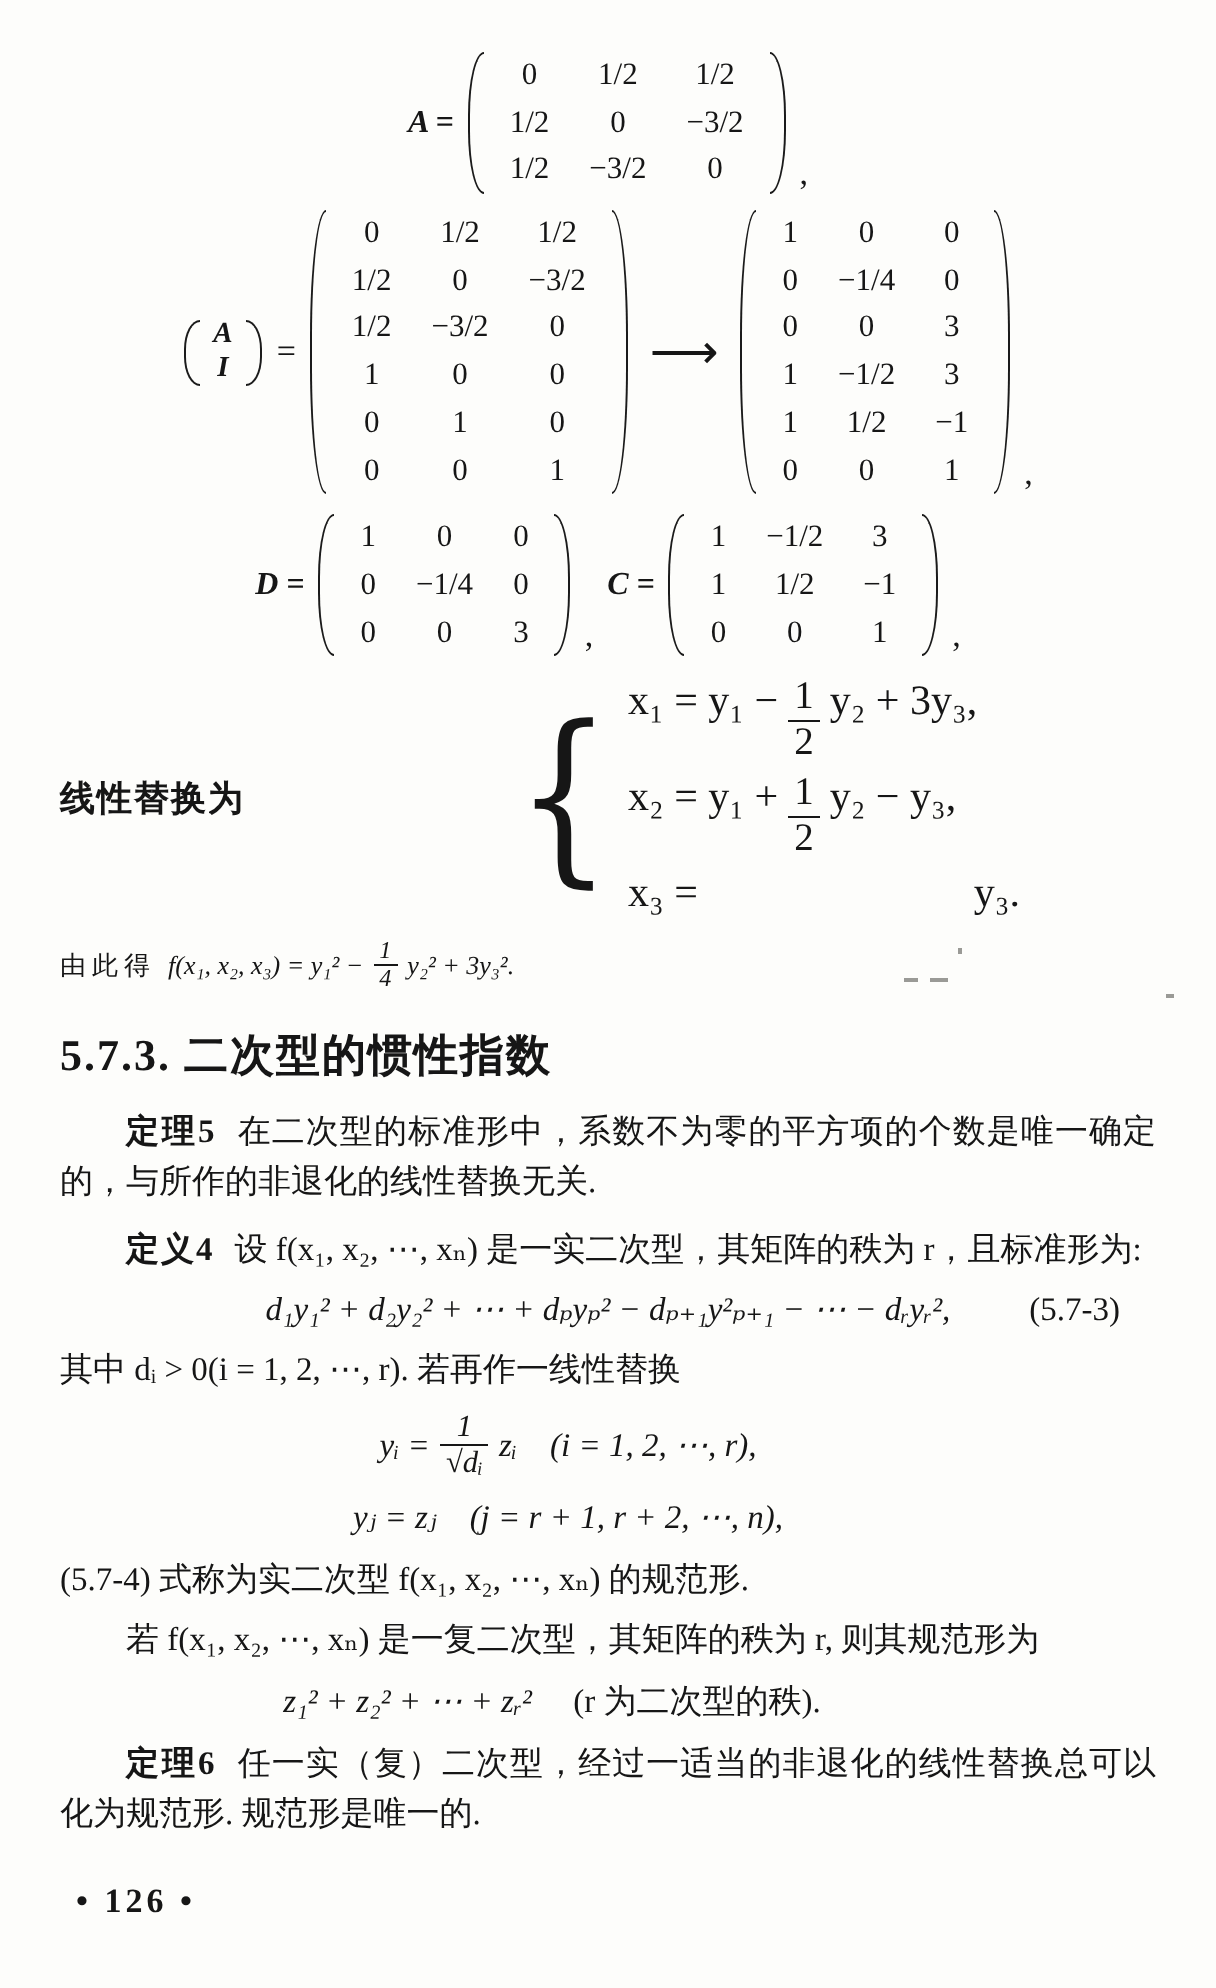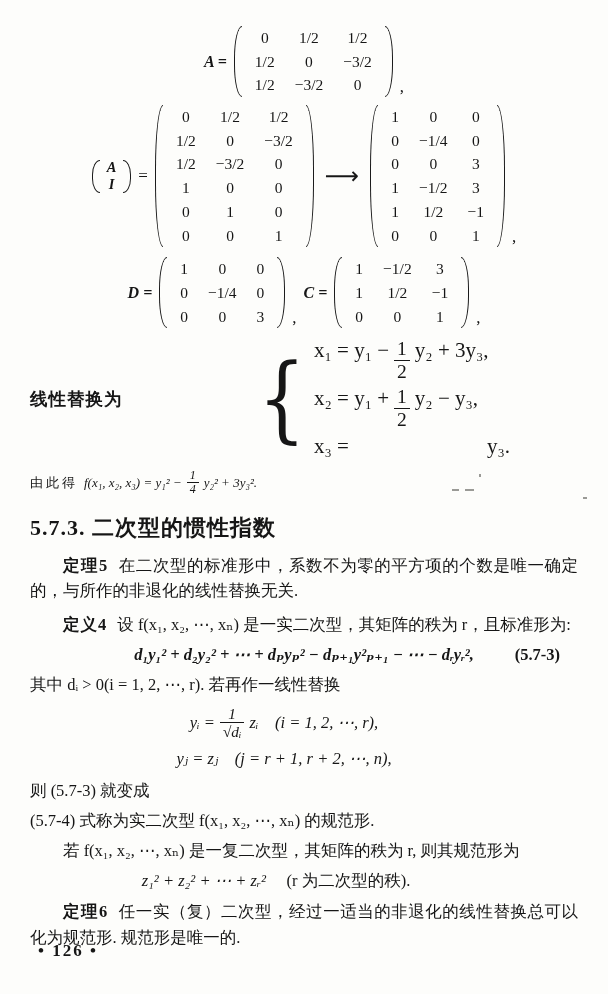--- a/index.html
+++ b/index.html
@@ -38,21 +38,21 @@
   .sys-eqs{display:flex;flex-direction:column;gap:3px;}
   .sys-line{display:flex;align-items:flex-start;font-size:21px;}
   .sys-gap{display:inline-block;width:138px;}
   
   .para{font-size:16.5px;line-height:1.55;margin:4px 0;text-align:justify;}
   .indent{text-indent:2em;}
   .para b{margin-right:10px;letter-spacing:1px;}
   .heading{font-size:22px;font-weight:bold;margin:16px 0 10px;letter-spacing:1px;}
   .result-line{display:flex;align-items:center;font-size:13px;margin:10px 0 4px;}
   .result-line .intro{letter-spacing:3px;margin-right:6px;}
-  .formula{position:relative;text-align:center;font-size:16.5px;margin:7px 0;padding:0 60px;font-weight:bold;}
+  .formula{position:relative;text-align:center;font-size:16.5px;margin:7px 0;padding:0 60px;}
   .formula .eqnum{position:absolute;right:18px;top:50%;transform:translateY(-50%);font-style:normal;}
   .center-eq{text-align:center;font-size:16.5px;margin:7px 0;}
   .center-eq .note{font-style:normal;}
   .ceq-flex{display:flex;align-items:center;justify-content:center;margin:8px 40px 8px 0;font-size:16.5px;text-align:right;}
   .footer{position:absolute;left:38px;top:941px;font-weight:bold;font-size:17px;letter-spacing:2px;}
   
   .spk{position:absolute;background:#9a9a96;}
 </style>
 </head>
 <body>
@@ -240,21 +240,20 @@
       <span class="fn">1</span>
       <span class="fd">√dᵢ</span>
     </span>
     <span>zᵢ　(i = 1, 2, ⋯, r),</span>
   </div>
 
   <div class="center-eq mi" style="margin-right:40px;">
     <span>yⱼ = zⱼ　(j = r + 1, r + 2, ⋯, n),</span>
   </div>
 
-  <p class="para" style="margin-top:8px;"><span>则 (5.7-3) 就变成</span></p>
 
 
   <p class="para"><span>(5.7-4) 式称为实二次型 f(x₁, x₂, ⋯, xₙ) 的规范形.</span></p>
 
   <p class="para indent"><span>若 f(x₁, x₂, ⋯, xₙ) 是一复二次型，其矩阵的秩为 r, 则其规范形为</span></p>
 
   <div class="center-eq" style="margin-right:56px;">
     <span class="mi">z₁² + z₂² + ⋯ + zᵣ²</span>
     <span class="note">　(r 为二次型的秩).</span>
   </div>

